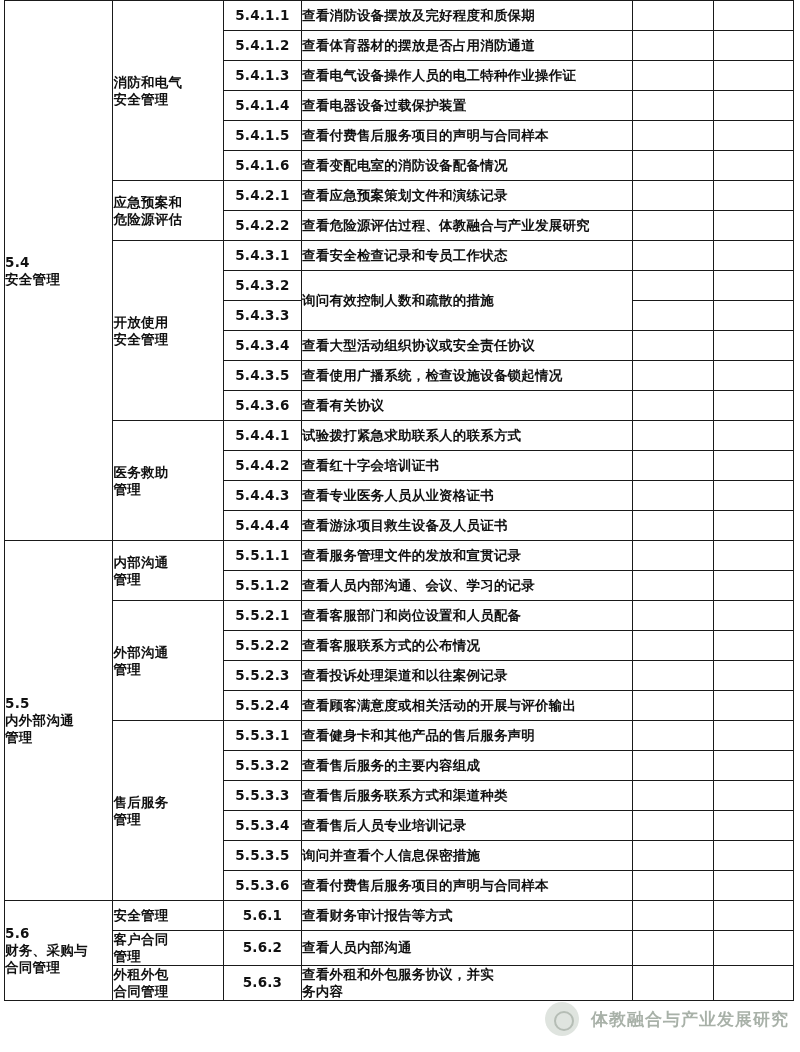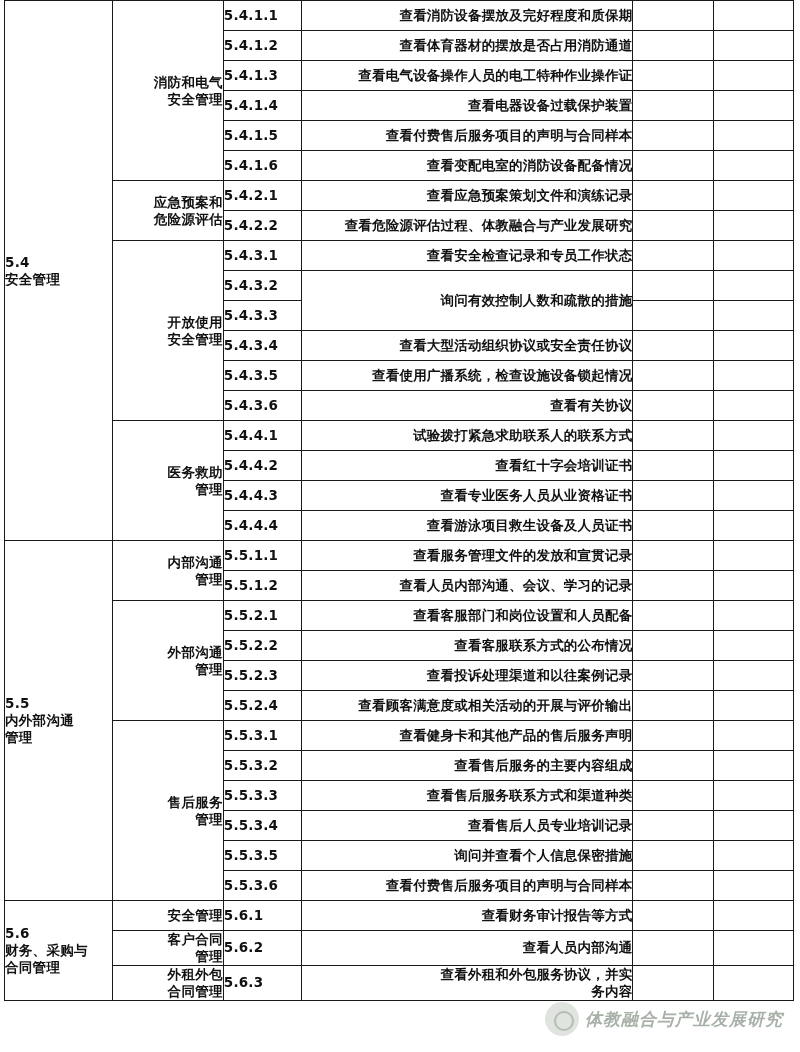--- a/index.html
+++ b/index.html
@@ -42,52 +42,52 @@
     font-size: 13.5px;
     line-height: 1.25;
   }
   td.group {
     text-align: left;
     font-size: 13.5px;
     font-weight: 600;
     letter-spacing: 0.3px;
   }
   td.sub {
-    text-align: right;
+    text-align: left;
     font-size: 13.5px;
     font-weight: 600;
     letter-spacing: 0.3px;
   }
   td.code {
+    text-align: center;
     font-size: 13px;
     font-weight: 600;
     letter-spacing: 0.2px;
   }
   td.item {
-    text-align: right;
+    text-align: left;
     font-size: 14px;
     font-weight: 700;
     letter-spacing: 0.2px;
     padding-left: 8px;
   }
   td.blank { background: #ffffff; }
   .stack-line { display: block; }
 
   
   .watermark {
     position: absolute;
     left: 545px;
     top: 995px;
     width: 250px;
     height: 48px;
     pointer-events: none;
     display: flex;
     align-items: center;
-    gap: 6px;
-    font-style: italic;
+    gap: 12px;
   }
   .wm-badge {
     width: 34px;
     height: 34px;
     border-radius: 50%;
     background: #cfd6cf;
     opacity: 0.65;
     position: relative;
     flex: 0 0 auto;
   }

